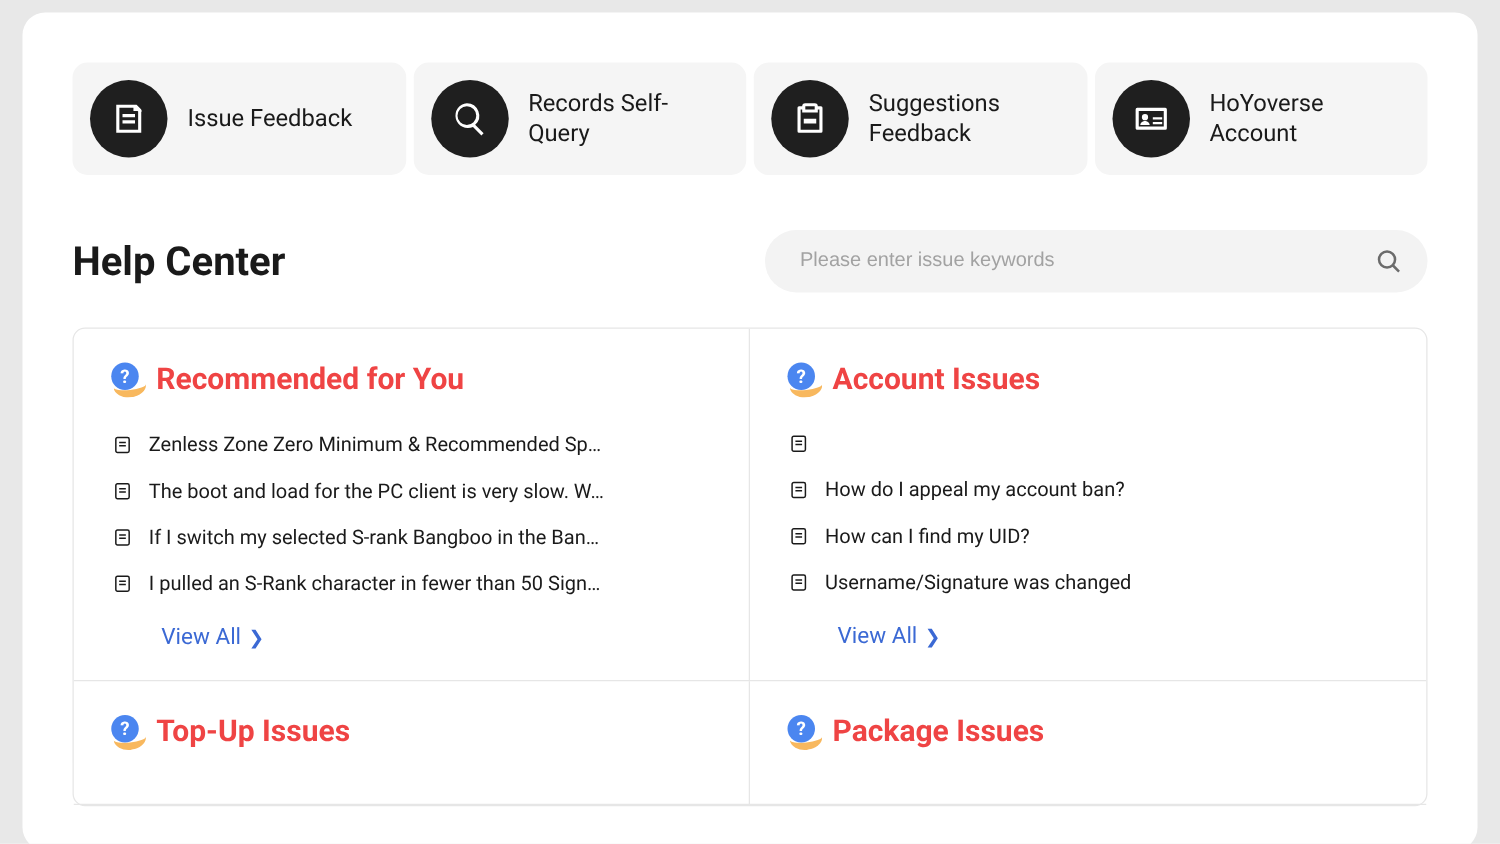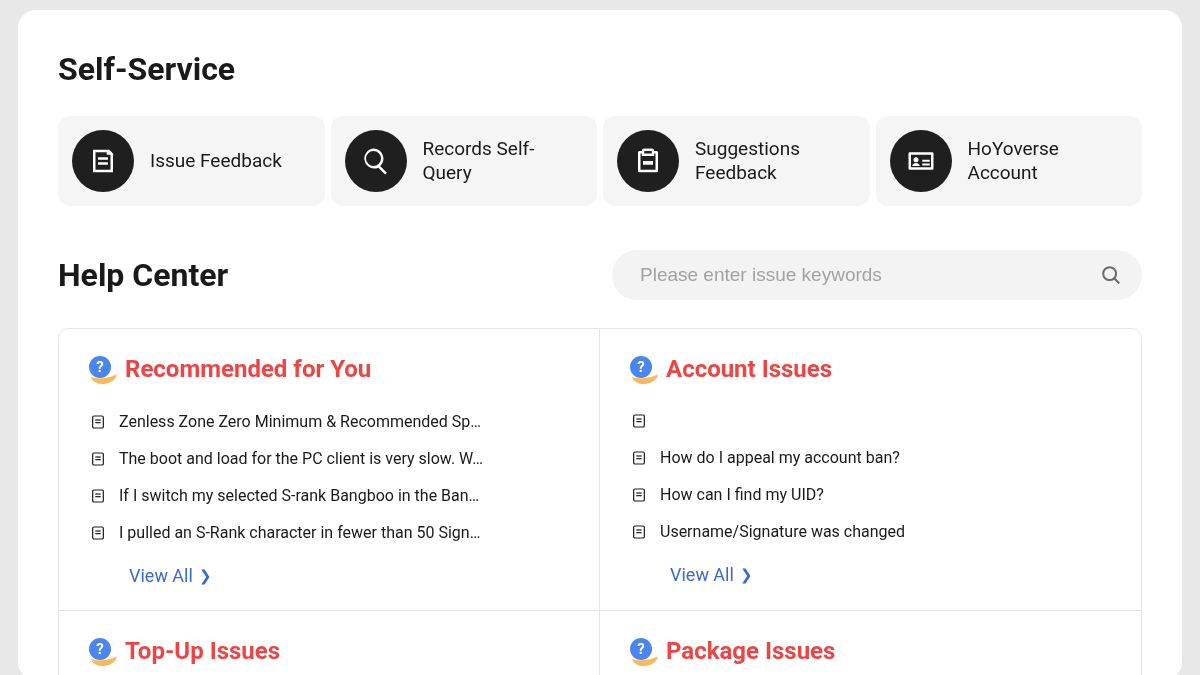--- a/index.html
+++ b/index.html
@@ -64,21 +64,21 @@
     position: relative;
     width: 530px;
   }
   .search-input {
     width: 100%;
     height: 50px;
     border: none;
     background: #f3f3f3;
     border-radius: 25px;
     padding: 0 54px 0 28px;
-    font-size: 19px;
+    font-size: 16px;
     color: #333;
     outline: none;
   }
   .search-input::placeholder { color: #a2a2a2; }
   .search-icon-btn {
     position: absolute;
     right: 18px;
     top: 50%;
     transform: translateY(-50%);
     width: 26px; height: 26px;
@@ -169,21 +169,20 @@
     cursor: pointer;
     margin-left: 40px;
   }
   .view-all .chev { font-size: 15px; }
 </style>
 </head>
 <body>
 
 <div class="main-card">
 
-  <div class="section-title">Self-Service</div>
 
   <div class="service-row">
 
     <div class="service-item">
       <div class="service-icon-circle">
         <svg viewBox="0 0 24 24">
             <path d="M4 3h13l3 3v15H4V3zm2 2v14h12V7h-3V5H6zm2 4h8v2H8V9zm0 4h8v2H8v-2zM17 3.5l3.5 3.5-1.4 1.4L15.6 4.9 17 3.5z"></path>
           </svg>
       </div>
       <div class="service-label">Issue Feedback</div>

